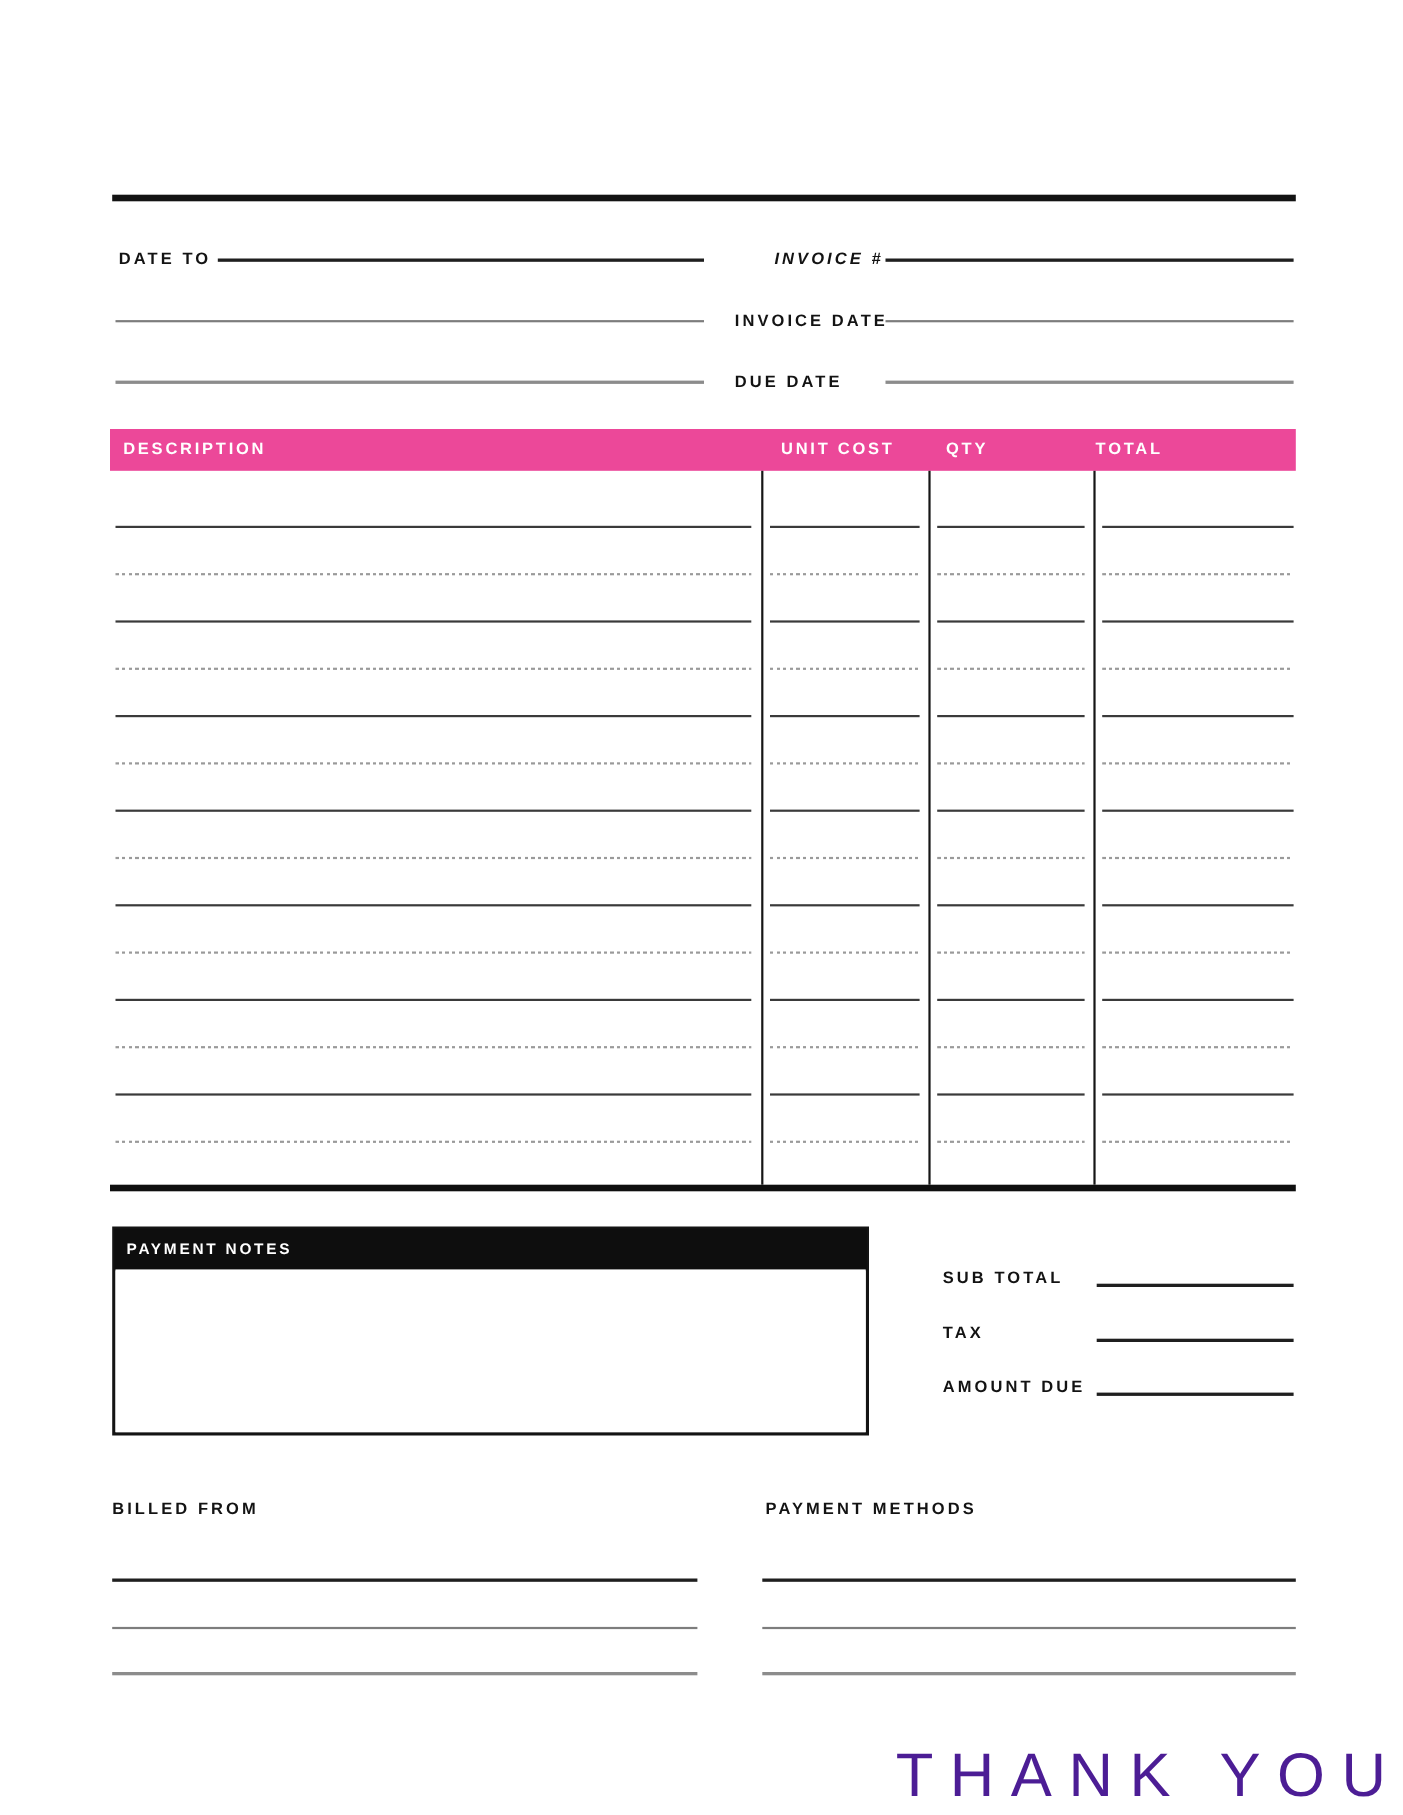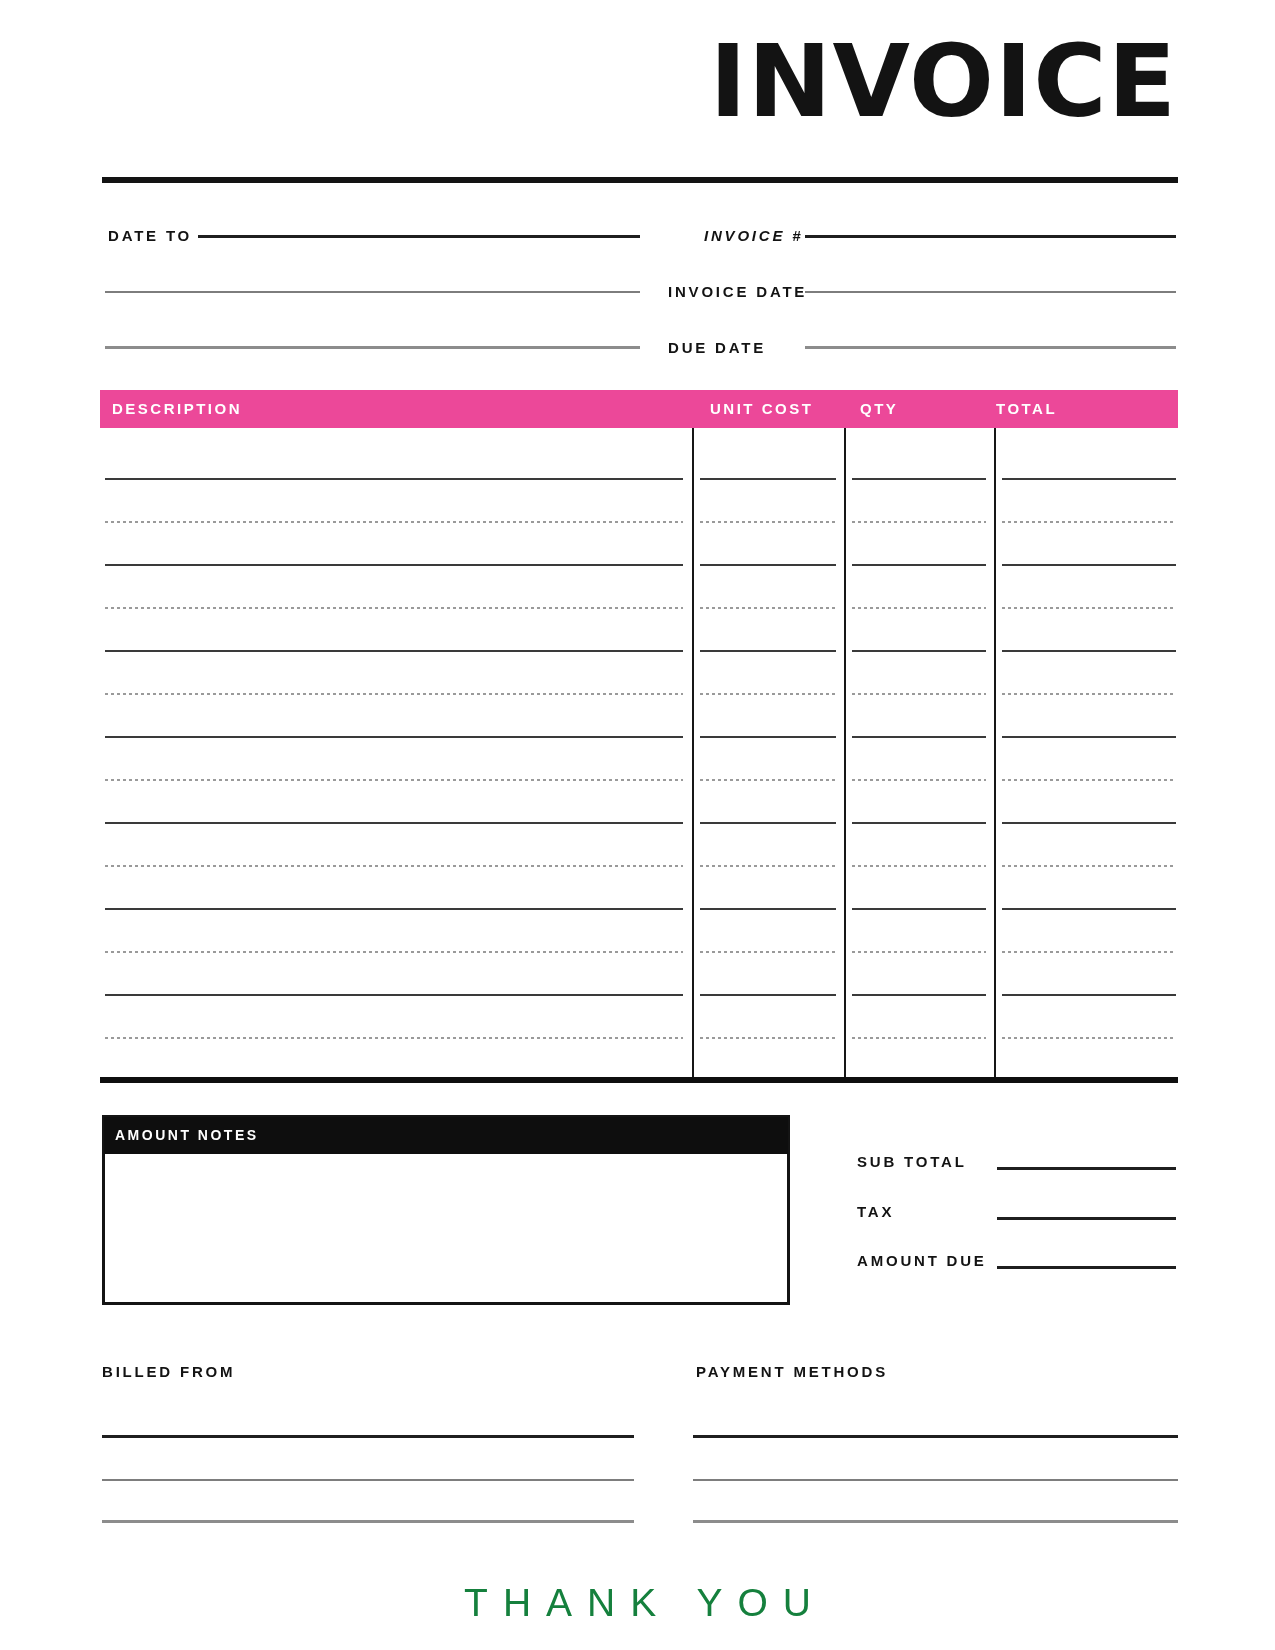--- a/index.html
+++ b/index.html
@@ -63,31 +63,30 @@
   }
   .notes-head{
     position:absolute;left:-1px;top:-1px;right:-1px;height:37px;background:#0e0e0e;
   }
   .notes-head .lbl{position:static;display:block;color:#ffffff;font-size:14px;
     line-height:37px;padding-left:11px;letter-spacing:2.5px;}
   .notes-area{position:absolute;left:0;top:37px;right:0;bottom:0;background:#ffffff;}
 
   .thankyou{
     position:absolute;left:0;right:0;top:1581px;
-    text-align:center;text-indent:15px;
-    font-size:39px;font-weight:400;letter-spacing:15px;
-    color:#15803d;
+    text-align:right;text-indent:15px;
+    font-size:56px;font-weight:400;letter-spacing:15px;
+    color:#4c1d95;
   }
 </style>
 </head>
 <body>
 
 <div class="page">
 
-  <div class="title">INVOICE</div>
   <div class="rule-top"></div>
 
   <div class="lbl" style="left:108px;top:228px;">DATE TO</div>
   <div class="fill-line thick" style="left:198px;top:235px;width:442px;"></div>
   <div class="fill-line gray" style="left:105px;top:291px;width:535px;"></div>
   <div class="fill-line gray2" style="left:105px;top:346px;width:535px;"></div>
 
   <div class="lbl" style="left:704px;top:228px;font-style:italic;">INVOICE #</div>
   <div class="fill-line thick" style="left:805px;top:235px;width:371px;"></div>
 
@@ -164,21 +163,21 @@
       <div class="seg c0 dashed" style="top: 1037px;"></div>
       <div class="seg c1 dashed" style="top: 1037px;"></div>
       <div class="seg c2 dashed" style="top: 1037px;"></div>
       <div class="seg c3 dashed" style="top: 1037px;"></div>
     </div>
 
   <div class="rule-bottom"></div>
 
   <div class="notes-box">
     <div class="notes-head">
-      <span class="lbl">AMOUNT NOTES</span>
+      <span class="lbl">PAYMENT NOTES</span>
     </div>
     <div class="notes-area"></div>
   </div>
 
   <div class="lbl" style="left:857px;top:1154px;">SUB TOTAL</div>
   <div class="fill-line thick" style="left:997px;top:1167px;width:179px;"></div>
 
   <div class="lbl" style="left:857px;top:1204px;">TAX</div>
   <div class="fill-line thick" style="left:997px;top:1217px;width:179px;"></div>
 

